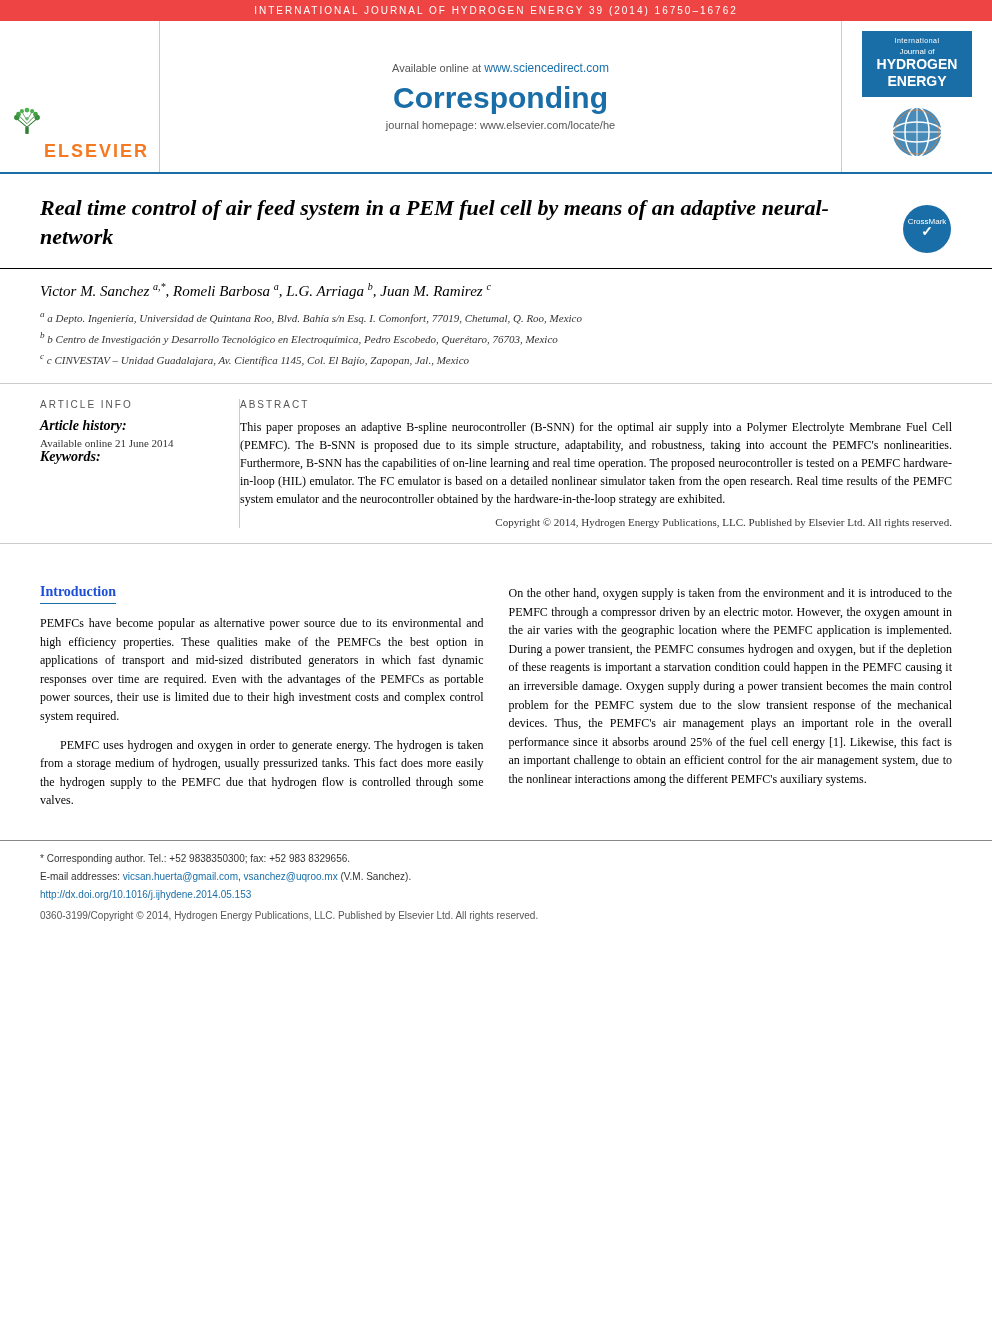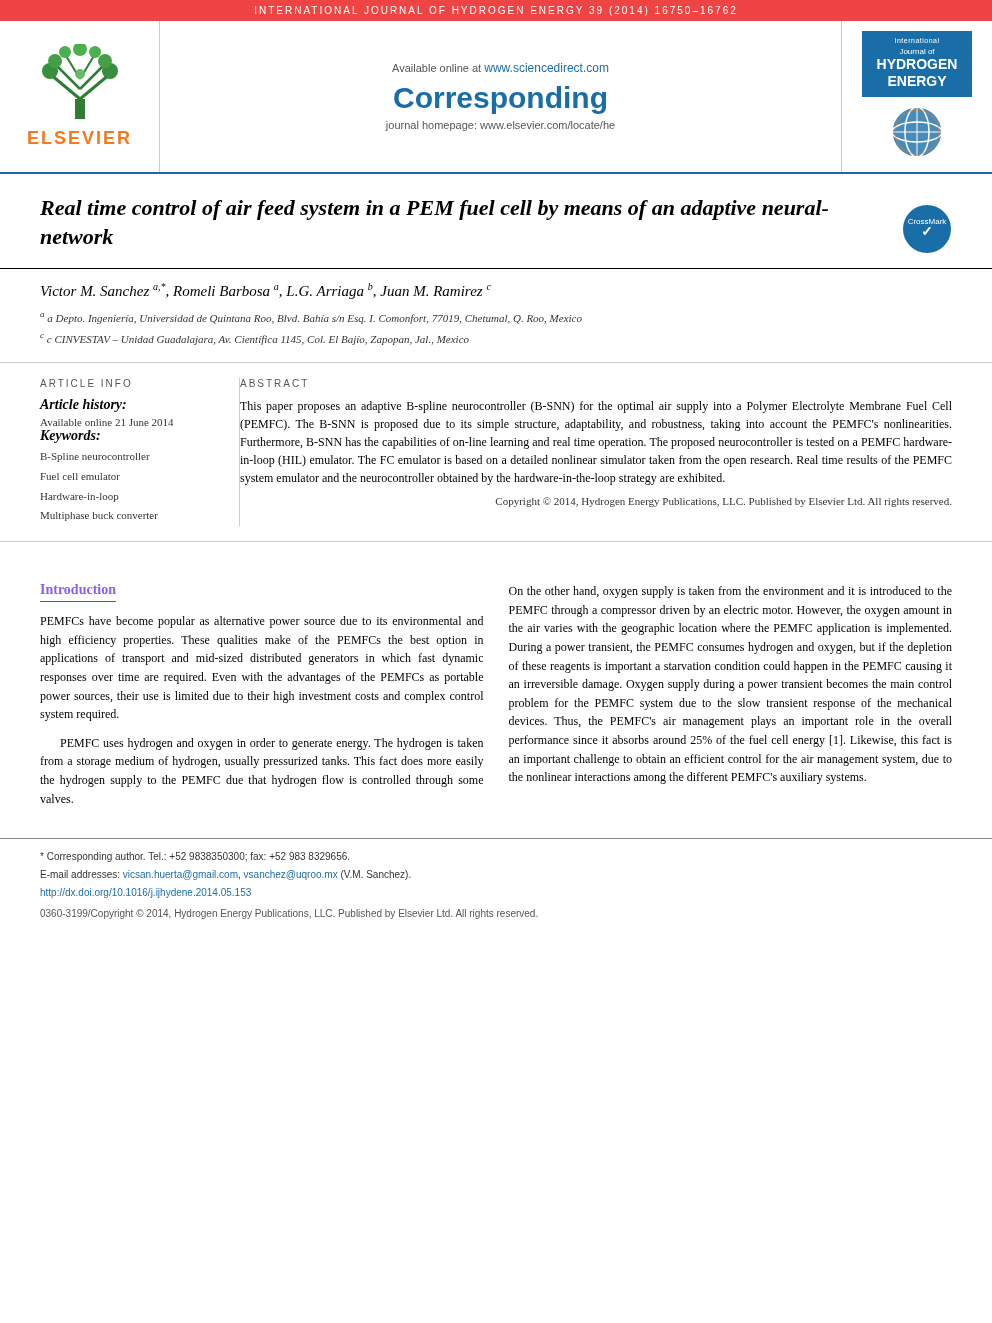--- a/index.html
+++ b/index.html
@@ -28,22 +28,21 @@
     .journal-header {
       display: flex;
       align-items: stretch;
       border-bottom: 2px solid #1a6ea8;
       background: #fff;
     }
 
     .elsevier-logo-block {
       width: 160px;
       display: flex;
-      flex-direction: column;
-      align-items: center;
+      align-items: flex-end;
       justify-content: center;
       padding: 10px;
       border-right: 1px solid #ccc;
     }
 
     .elsevier-tree {
       width: 100px;
       height: 80px;
     }
 
@@ -264,21 +263,21 @@
       flex: 1;
     }
 
     .body-right {
       flex: 1;
     }
 
     .section-title {
       font-size: 14px;
       font-weight: bold;
-      color: #8b5cf6;
+      color: #1d4ed8;
       border-bottom: 1px solid #1a6ea8;
       padding-bottom: 3px;
       margin-bottom: 10px;
       display: inline-block;
     }
 
     .body-paragraph {
       font-size: 12px;
       line-height: 1.55;
       text-align: justify;
@@ -403,37 +402,34 @@
   <div class="authors-line">
     <em>Victor M. Sanchez <sup>a,*</sup></em>,
     <em> Romeli Barbosa <sup>a</sup></em>,
     <em> L.G. Arriaga <sup>b</sup></em>,
     <em> Juan M. Ramirez <sup>c</sup></em>
   </div>
   <div class="affiliation">
     <sup>a</sup> <span>a Depto. Ingeniería, Universidad de Quintana Roo, Blvd. Bahía s/n Esq. I. Comonfort, 77019, Chetumal, Q. Roo, Mexico</span>
   </div>
   <div class="affiliation">
+    <sup>b</sup> <span>b Centro de Investigación y Desarrollo Tecnológico en Electroquímica, Pedro Escobedo, Querétaro, 76703, Mexico</span>
+  </div>
+  <div class="affiliation">
     <sup>c</sup> <span>c CINVESTAV – Unidad Guadalajara, Av. Científica 1145, Col. El Bajío, Zapopan, Jal., Mexico</span>
   </div>
 </div>
 
 <div class="two-col-section">
 
   <div class="article-info-col">
     <div class="col-heading">ARTICLE INFO</div>
     <div class="info-subheading">Article history:</div>
     <div class="info-text">Available online 21 June 2014</div>
     <div class="info-subheading">Keywords:</div>
-    <ul class="keywords-list">
-      <li>B-Spline neurocontroller</li>
-      <li>Fuel cell emulator</li>
-      <li>Hardware-in-loop</li>
-      <li>Multiphase buck converter</li>
-    </ul>
   </div>
 
   <div class="abstract-col">
     <div class="col-heading">ABSTRACT</div>
     <p class="abstract-text">This paper proposes an adaptive B-spline neurocontroller (B-SNN) for the optimal air supply into a Polymer Electrolyte Membrane Fuel Cell (PEMFC). The B-SNN is proposed due to its simple structure, adaptability, and robustness, taking into account the PEMFC's nonlinearities. Furthermore, B-SNN has the capabilities of on-line learning and real time operation. The proposed neurocontroller is tested on a PEMFC hardware-in-loop (HIL) emulator. The FC emulator is based on a detailed nonlinear simulator taken from the open research. Real time results of the PEMFC system emulator and the neurocontroller obtained by the hardware-in-the-loop strategy are exhibited.</p>
     <p class="copyright-text">Copyright © 2014, Hydrogen Energy Publications, LLC. Published by Elsevier Ltd. All rights reserved.</p>
   </div>
 </div>
 
 <div style="height: 20px; background: #fff;"></div>

